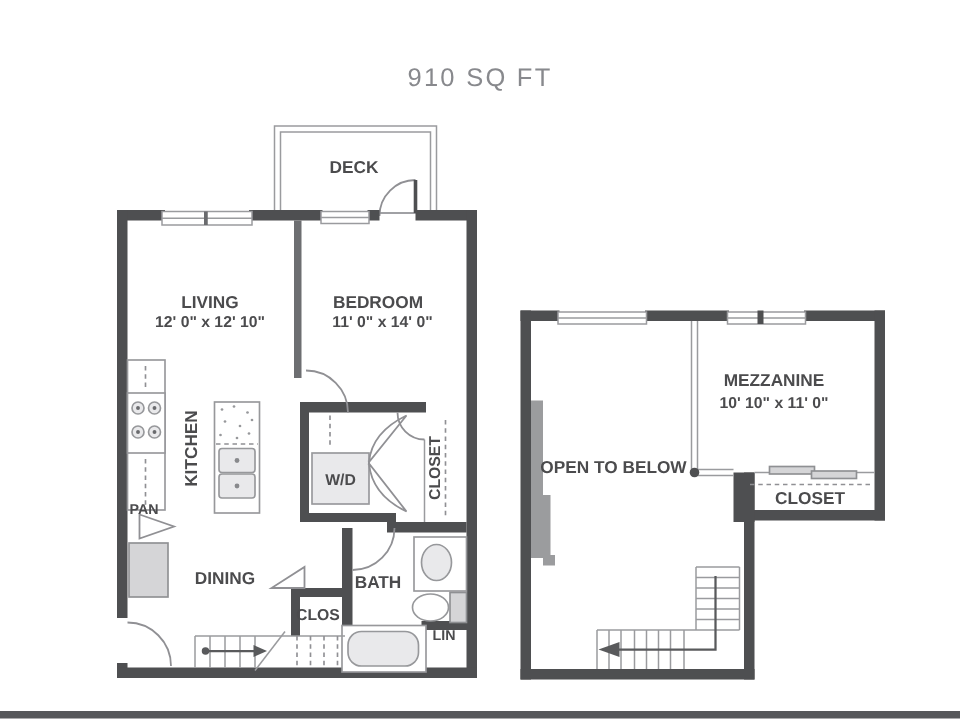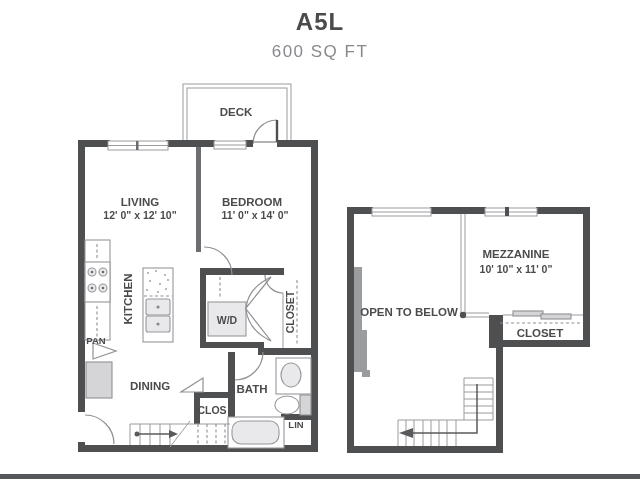--- a/index.html
+++ b/index.html
@@ -27,22 +27,21 @@
   text{fill:#4b4b4d;font-family:"Liberation Sans",sans-serif;font-weight:bold;}
   .room{font-size:11.5px;}
   .dims{font-size:10.5px;}
   .md{font-size:10.5px;}
   .sm{font-size:9.5px;}
 </style>
 </head>
 <body>
 
 <div class="screen">
-  <div class="title">A5L</div>
-  <div class="sqft">600 SQ FT</div>
+  <div class="sqft">910 SQ FT</div>
 
   <svg width="640" height="480" viewBox="0 0 640 480">
 
     <g>
 
       <g>
         <rect class="thinner" x="183" y="84" width="108" height="58"></rect>
         <rect class="thinner" x="187" y="88" width="100" height="54"></rect>
         <path class="thin" d="M253,144 A24,24 0 0 1 277,120"></path>
         <line class="leaf" x1="277" y1="120" x2="277" y2="142"></line>

